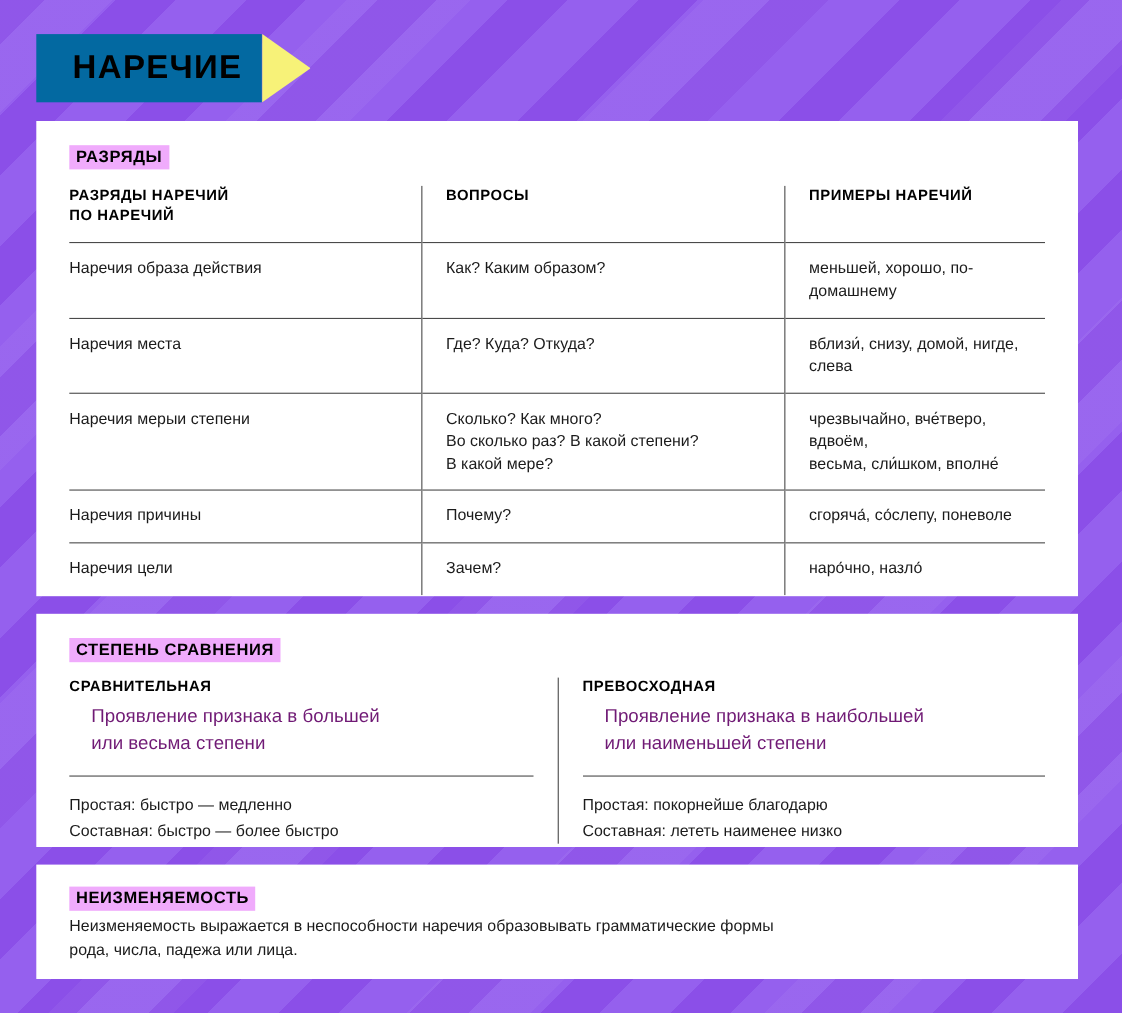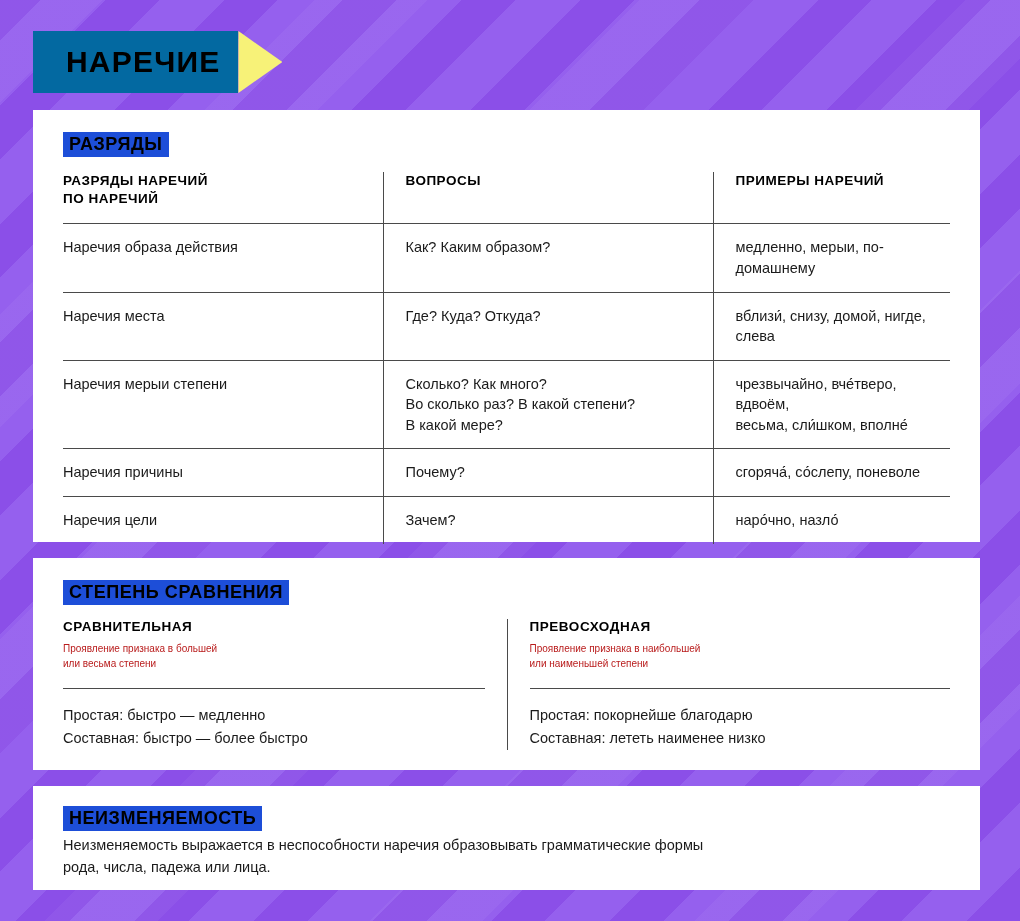--- a/index.html
+++ b/index.html
@@ -88,23 +88,23 @@
   }
   #card-razryady  { top: 110px;  height: 432px; }
   #card-stepen    { top: 558px;  height: 212px; }
   #card-neizmen   { top: 786px;  height: 104px; }
 
   .card-inner { padding: 22px 30px 0 30px; }
 
   
   .chip {
     display: inline-block;
-    background: #1d4ed8;
+    background: #f0abfc;
     color: #000;
-    font-size: 18px;
+    font-size: 15px;
     font-weight: bold;
     letter-spacing: 0.55px;
     padding: 3px 6px 4px 6px;
     line-height: 1;
   }
 
   
   .tbl {
     width: 100%;
     border-collapse: collapse;
@@ -159,24 +159,25 @@
   .deg-col.left { padding-right: 22px; }
 
   .deg-head {
     font-size: 13.5px;
     font-weight: bold;
     letter-spacing: 0.55px;
     color: #000;
     margin-bottom: 8px;
   }
   .deg-desc {
-    font-size: 10px;
-    color: #b91c1c;
+    font-size: 17px;
+    color: #701a75;
     line-height: 1.45;
     padding-bottom: 17px;
+    margin-left: 20px;
   }
   .deg-ex {
     font-size: 14.5px;
     color: #1b1b1b;
     line-height: 1.55;
     border-top: 1.5px solid #4a4a4a;
     padding-top: 15px;
   }
   .deg-ex div + div { margin-top: 1px; }
 
@@ -225,21 +226,21 @@
             <th class="h3">ПРИМЕРЫ НАРЕЧИЙ</th>
           </tr>
         </thead>
         <tbody id="razryady-body">
             <tr>
               <td class="cat">Наречия образа действия</td>
               <td class="q">
                 <div>Как? Каким образом?</div>
               </td>
               <td class="ex">
-                <div>медленно, мерыи, по-домашнему</div>
+                <div>меньшей, хорошо, по-домашнему</div>
               </td>
             </tr>
             <tr>
               <td class="cat">Наречия места</td>
               <td class="q">
                 <div>Где? Куда? Откуда?</div>
               </td>
               <td class="ex">
                 <div>вблизи́, снизу, домой, нигде, слева</div>
               </td>

